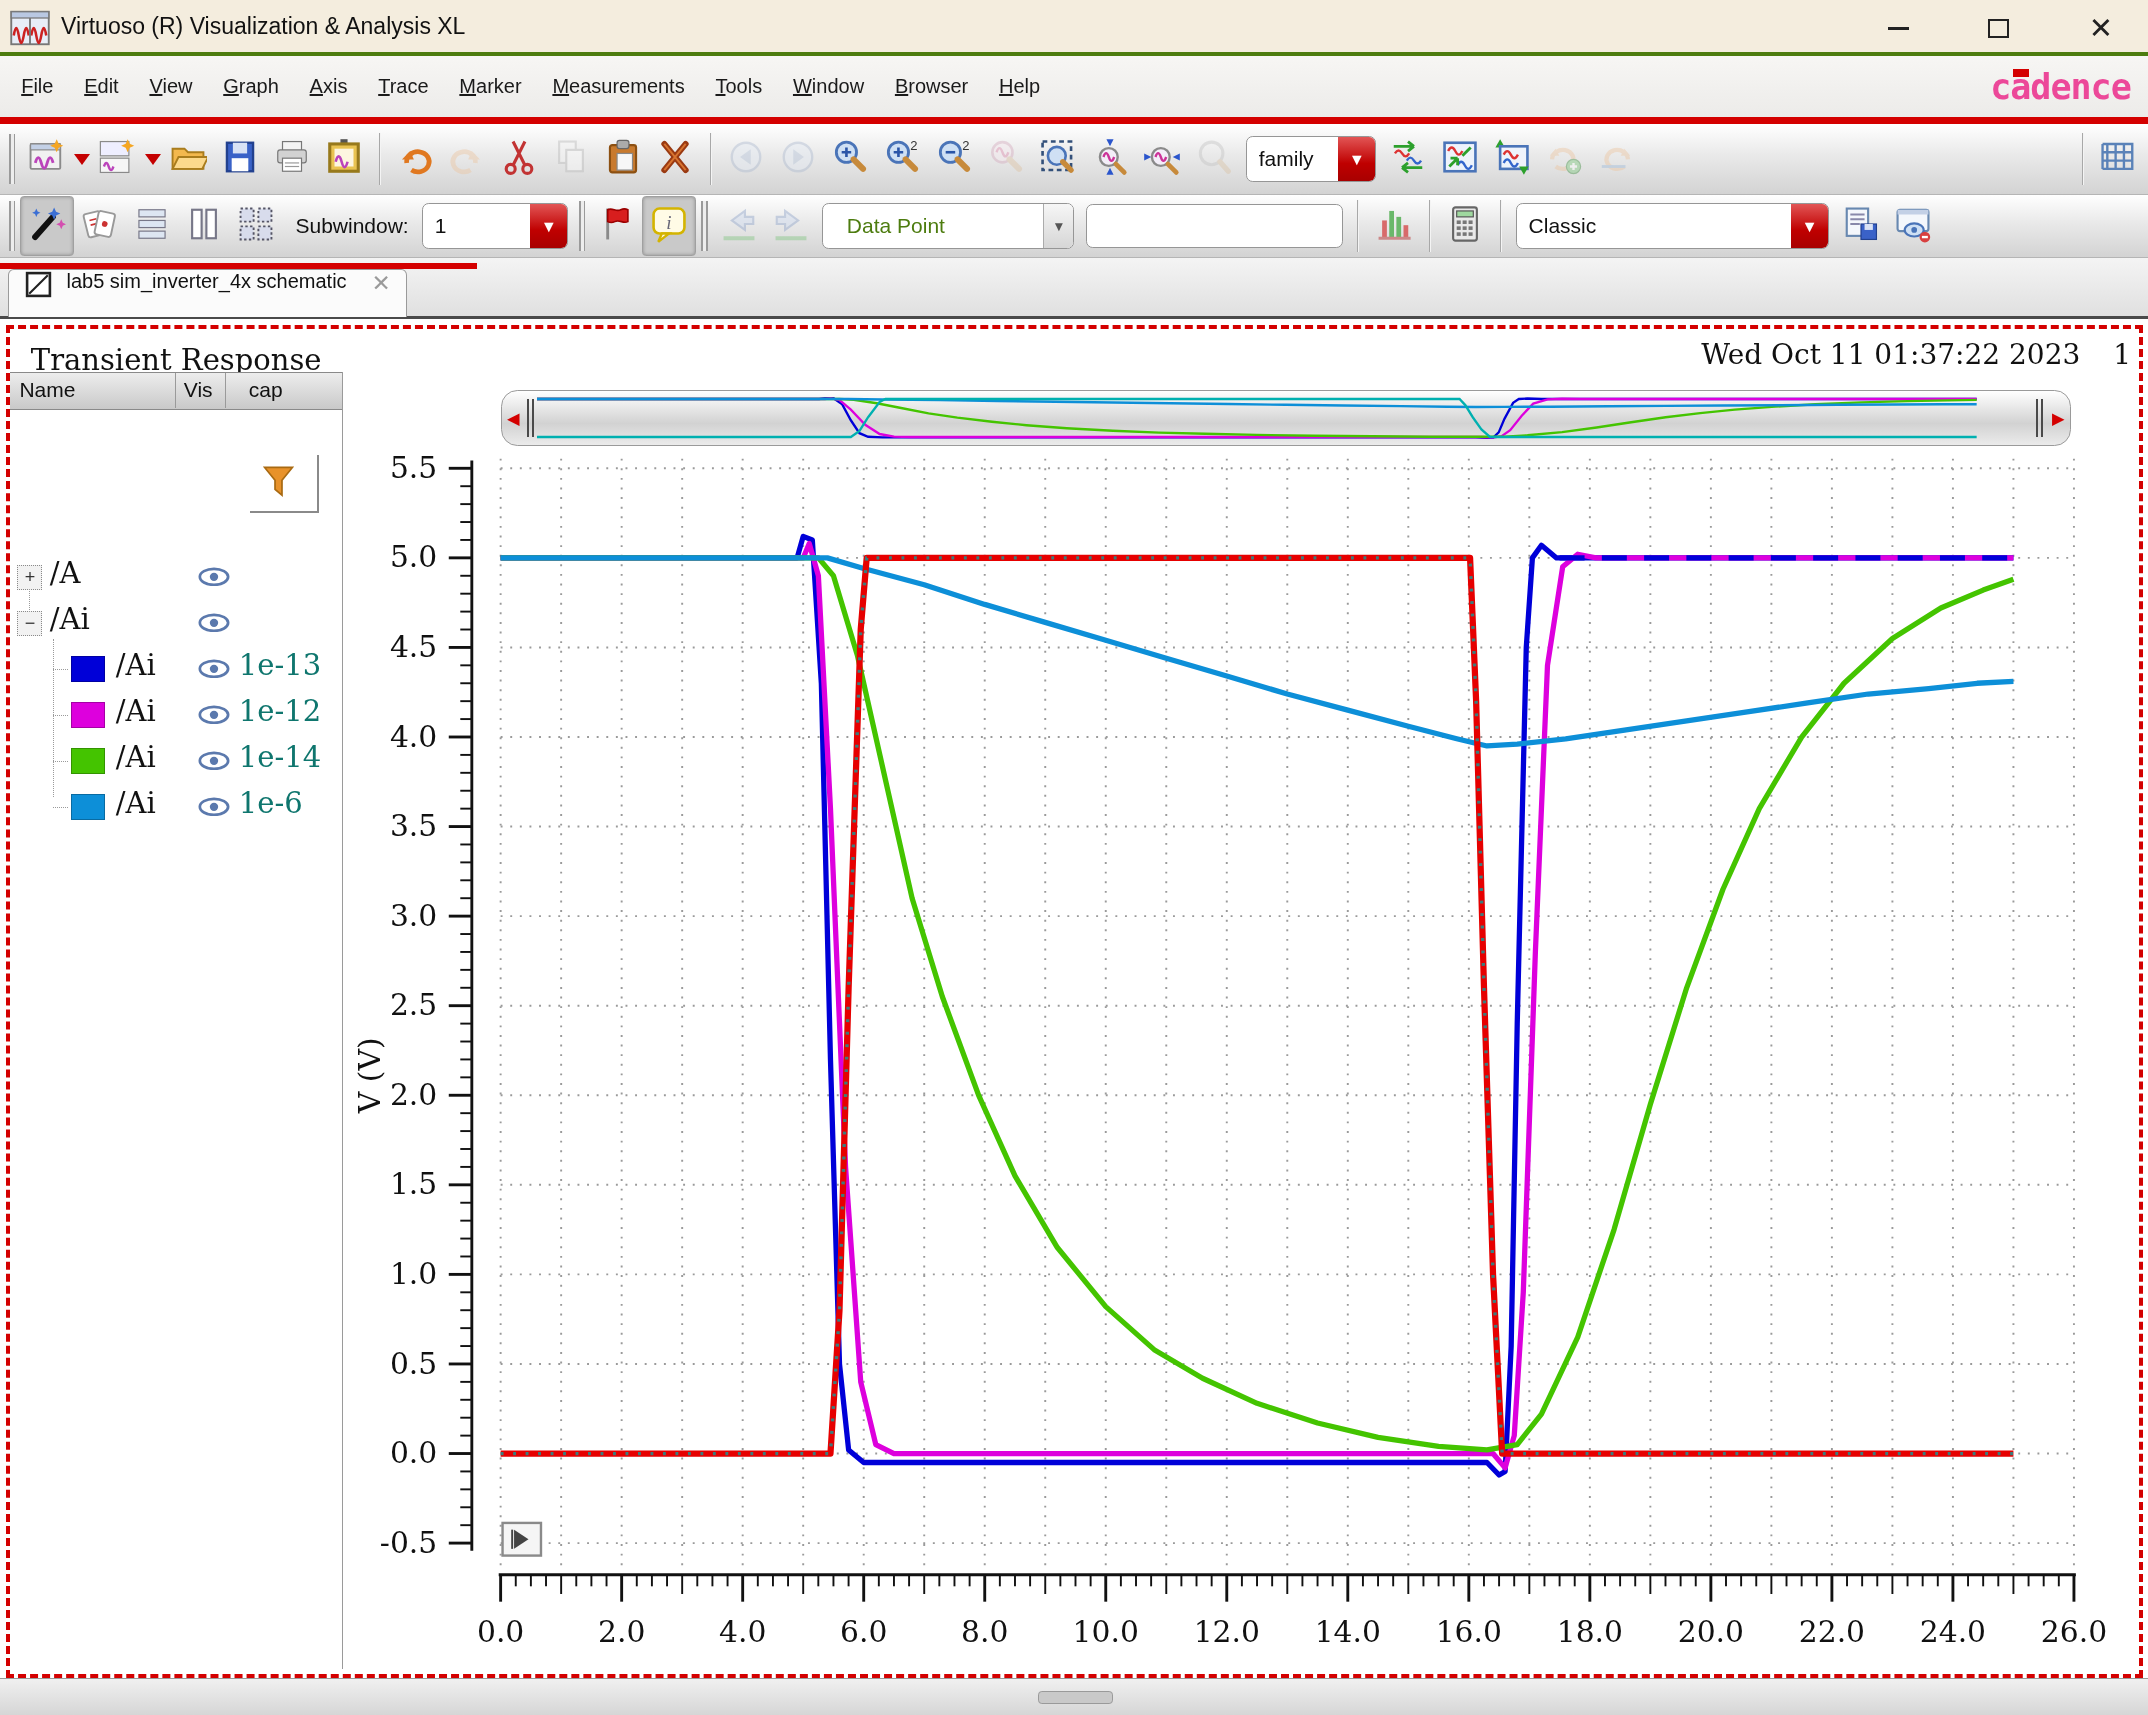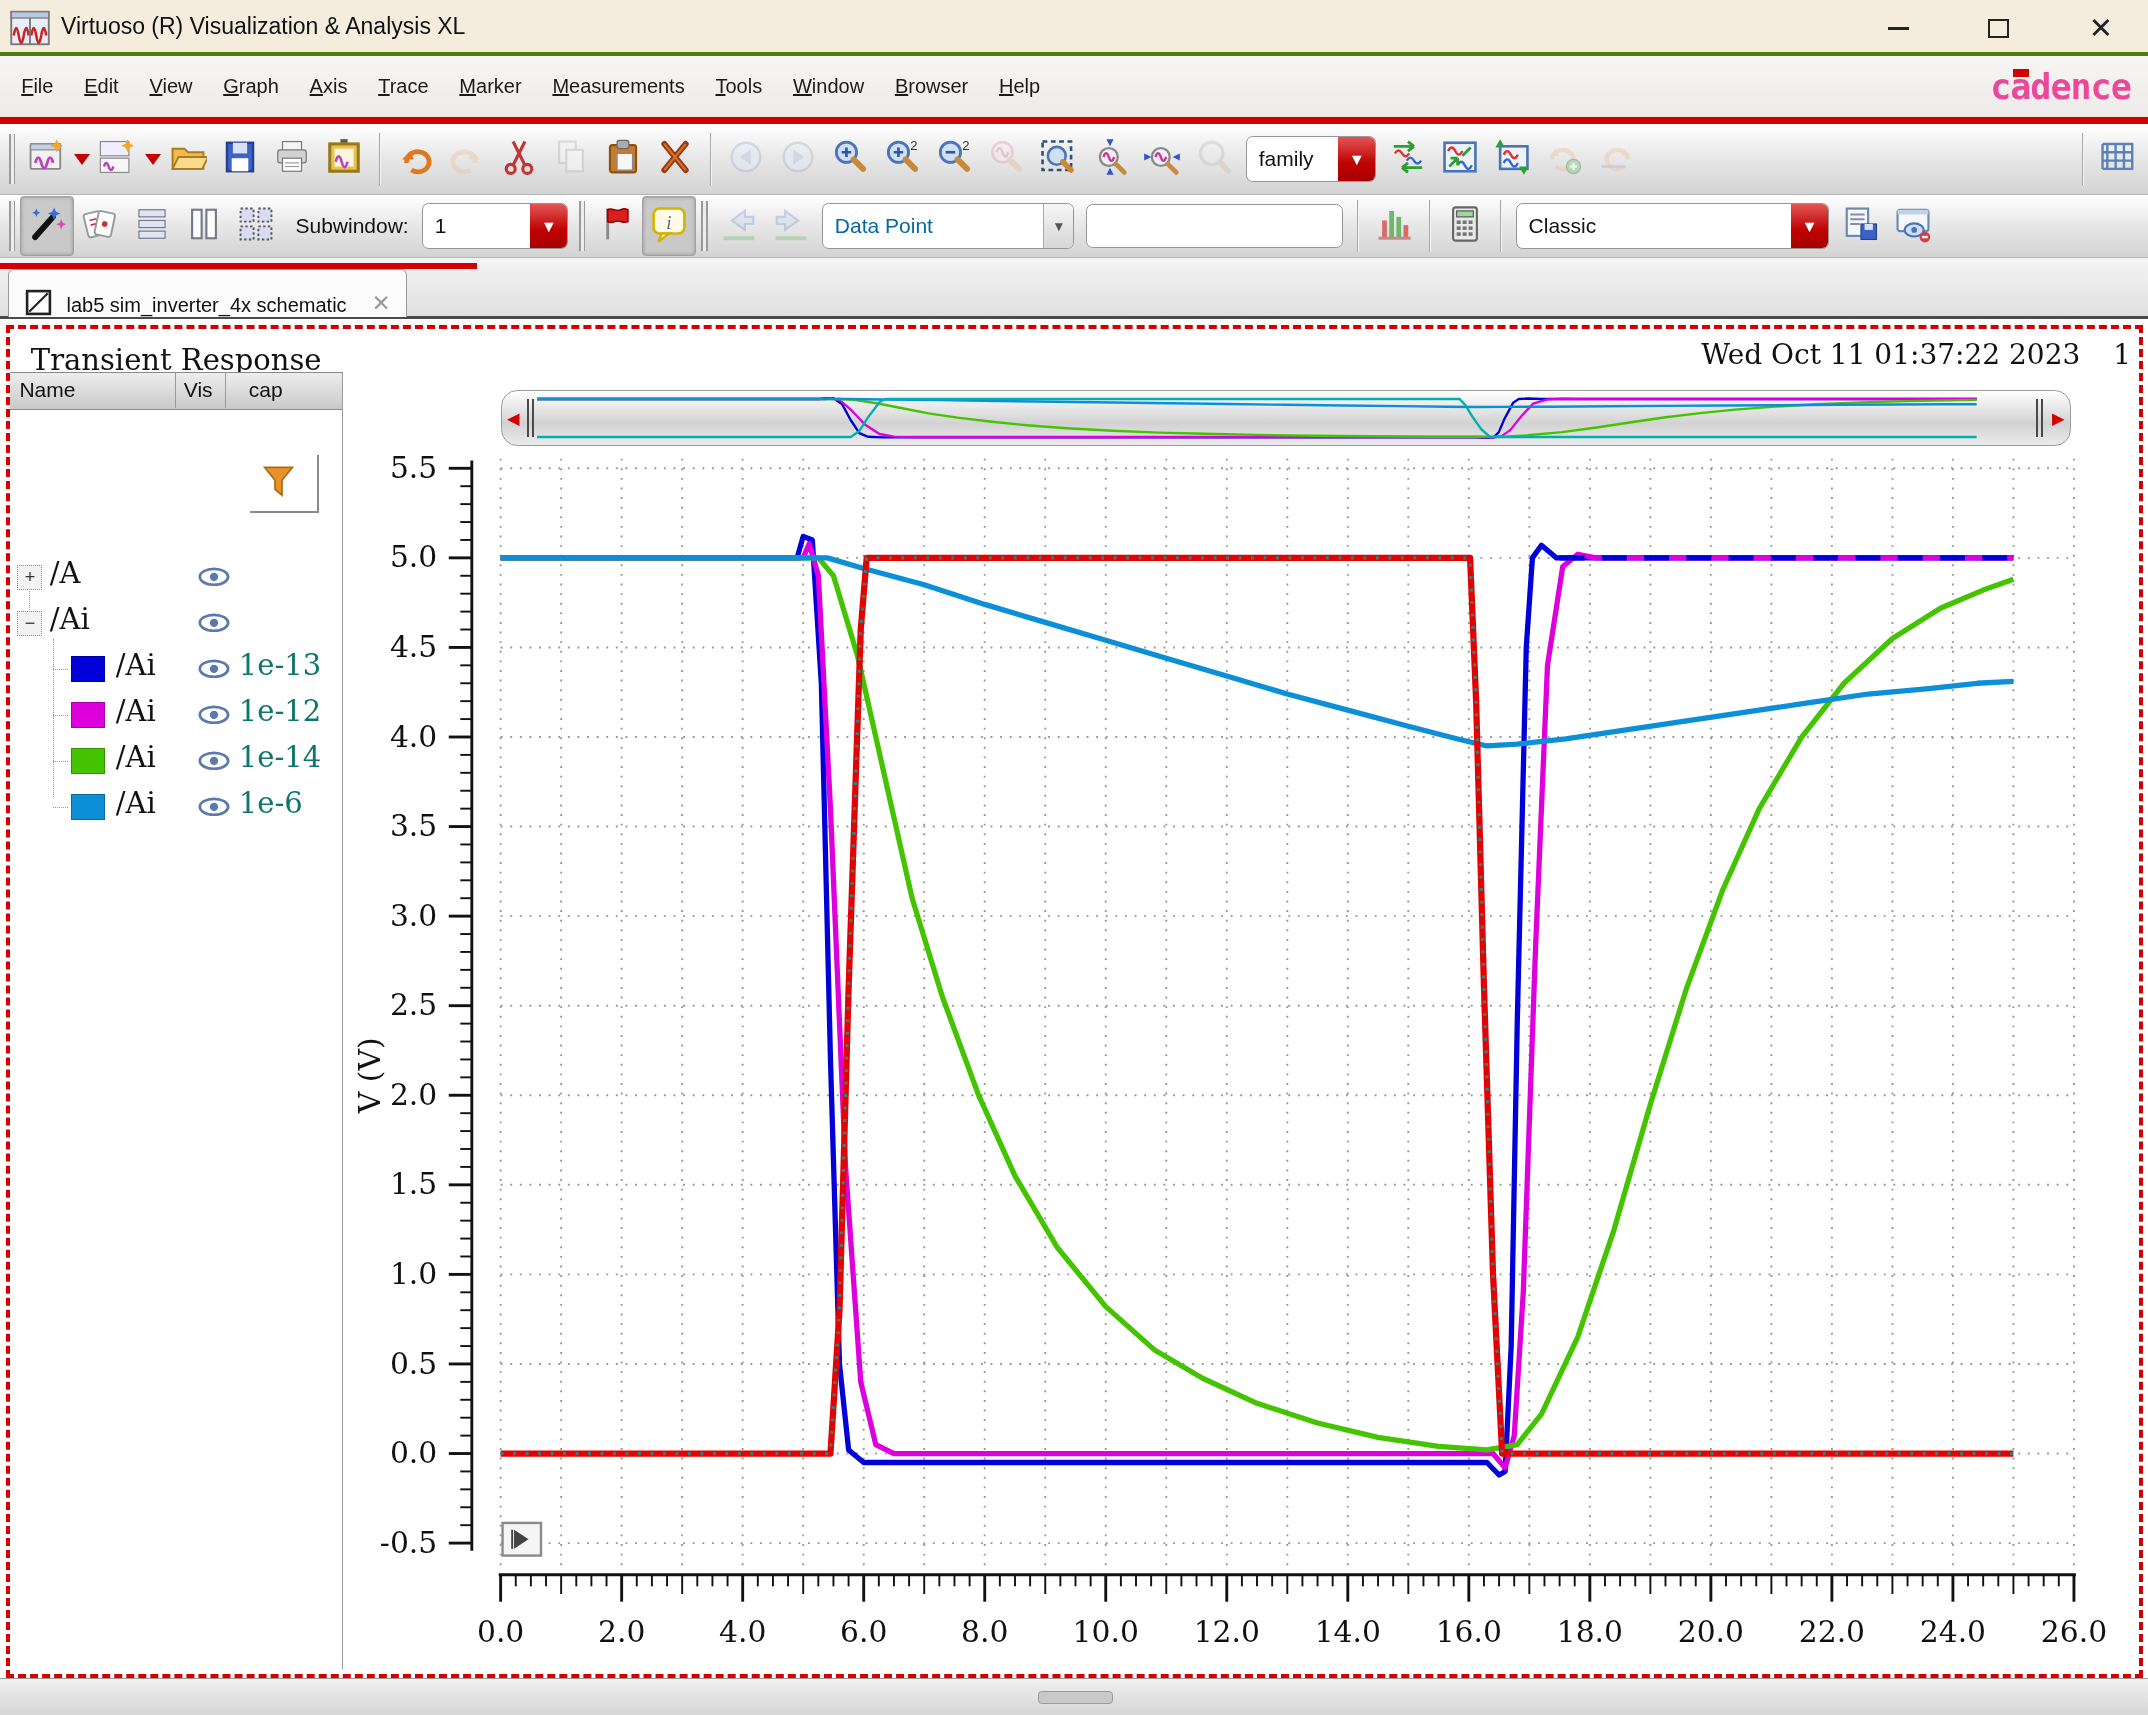--- a/index.html
+++ b/index.html
@@ -28,33 +28,33 @@
   #toolbar2{top:195px;height:63px;}
   .tbtn{width:52px;height:58px;display:flex;align-items:center;justify-content:center;border-radius:3.8px;flex:none;}
   .tbtn svg{width:38px;height:38px;}
   .tbtn.dis{opacity:.42;}
   .tbtn.act{background:#c9c9c9;box-shadow:inset 0 0 3.8px #8a8a8a;border:1px solid #a0a0a0;}
   .tsep{height:52px;width:0;border-left:1.9px solid #a8a8a8;border-right:1.9px solid #f4f4f4;margin:0 8.6px;flex:none;}
   .tgrip{height:50px;width:6.7px;margin:0 4.8px;background:repeating-linear-gradient(90deg,#9a9a9a 0 1.9px,#ededed 1.9px 4.8px);flex:none;}
   .tspacer{flex:1;}
   .combo{height:46px;background:#fff;border:1.9px solid #969696;border-radius:6.7px;display:flex;align-items:center;overflow:hidden;margin:0 5.8px;box-sizing:border-box;flex:none;}
   .combo .val{padding:0 11.5px;font-size:21px;color:#111;flex:1;white-space:nowrap;}
-  .combo .val.grey{color:#0369a1;}
+  .combo .val.grey{color:#4d7c0f;margin-left:12px;}
   .combo .dd{width:37px;height:100%;background:linear-gradient(#e25555,#bf0000 60%,#a80000);display:flex;align-items:center;justify-content:center;flex:none;}
   .combo .dd span{font-size:16.3px;color:#fff;}
   .combo .dd.plain{width:29px;background:linear-gradient(#f6f6f6,#d6d6d6);border-left:1.9px solid #ababab;}
   .combo .dd.plain span{color:#555;font-size:13.4px;}
   .tinput{width:257px;height:44px;border:1.9px solid #969696;border-radius:6.7px;background:#fff;margin:0 5.8px;box-sizing:border-box;flex:none;}
   .tlabel{font-size:21px;color:#111;margin:0 7.7px 0 13.4px;white-space:nowrap;flex:none;}
   .drop{width:19px;height:58px;display:flex;align-items:center;justify-content:center;flex:none;}
   .drop i{border:8.6px solid transparent;border-top:11.5px solid #c40000;margin-top:9.6px;}
   
   .tabbar{position:absolute;left:0;top:258px;width:100%;height:61px;background:linear-gradient(#f4f4f4,#e0e0e0);border-bottom:3.8px solid #4a4a4a;box-sizing:border-box;}
   .tab-accent{position:absolute;left:0;top:4.8px;width:477px;height:5.8px;background:#d40000;}
-  .tab{position:absolute;left:7.7px;top:10.6px;height:48px;background:#fbfbfb;border:1.9px solid #9a9a9a;border-bottom:none;border-radius:5.8px 5.8px 0 0;display:flex;align-items:flex-end;padding:0 15.4px;box-sizing:border-box;}
+  .tab{position:absolute;left:7.7px;top:10.6px;height:48px;background:#fbfbfb;border:1.9px solid #9a9a9a;border-bottom:none;border-radius:5.8px 5.8px 0 0;display:flex;align-items:flex-start;padding:0 15.4px;box-sizing:border-box;}
   .tab svg{width:29px;height:29px;margin-right:13.4px;}
   .tab-label{font-size:20px;color:#111;white-space:nowrap;}
   .tab-close{font-size:23px;color:#9a9a9a;margin-left:25px;}
   
   .panel{position:absolute;left:5.8px;top:325px;width:2137px;height:1353px;box-sizing:border-box;border:4.8px dashed #d40000;background:#fff;overflow:hidden;}
   .graph-title{position:absolute;left:21px;top:7.7px;font-family:"DejaVu Serif",serif;font-size:29px;color:#111;margin-top:6px;}
   .stamp{position:absolute;right:7.7px;top:8.6px;font-family:"DejaVu Serif",serif;font-size:28px;color:#111;white-space:nowrap;}
   .stamp .num{margin-left:33px;}
   
   .legend{position:absolute;left:0;top:43px;width:333px;height:1297px;border-right:1.9px solid #9a9a9a;box-sizing:border-box;}

